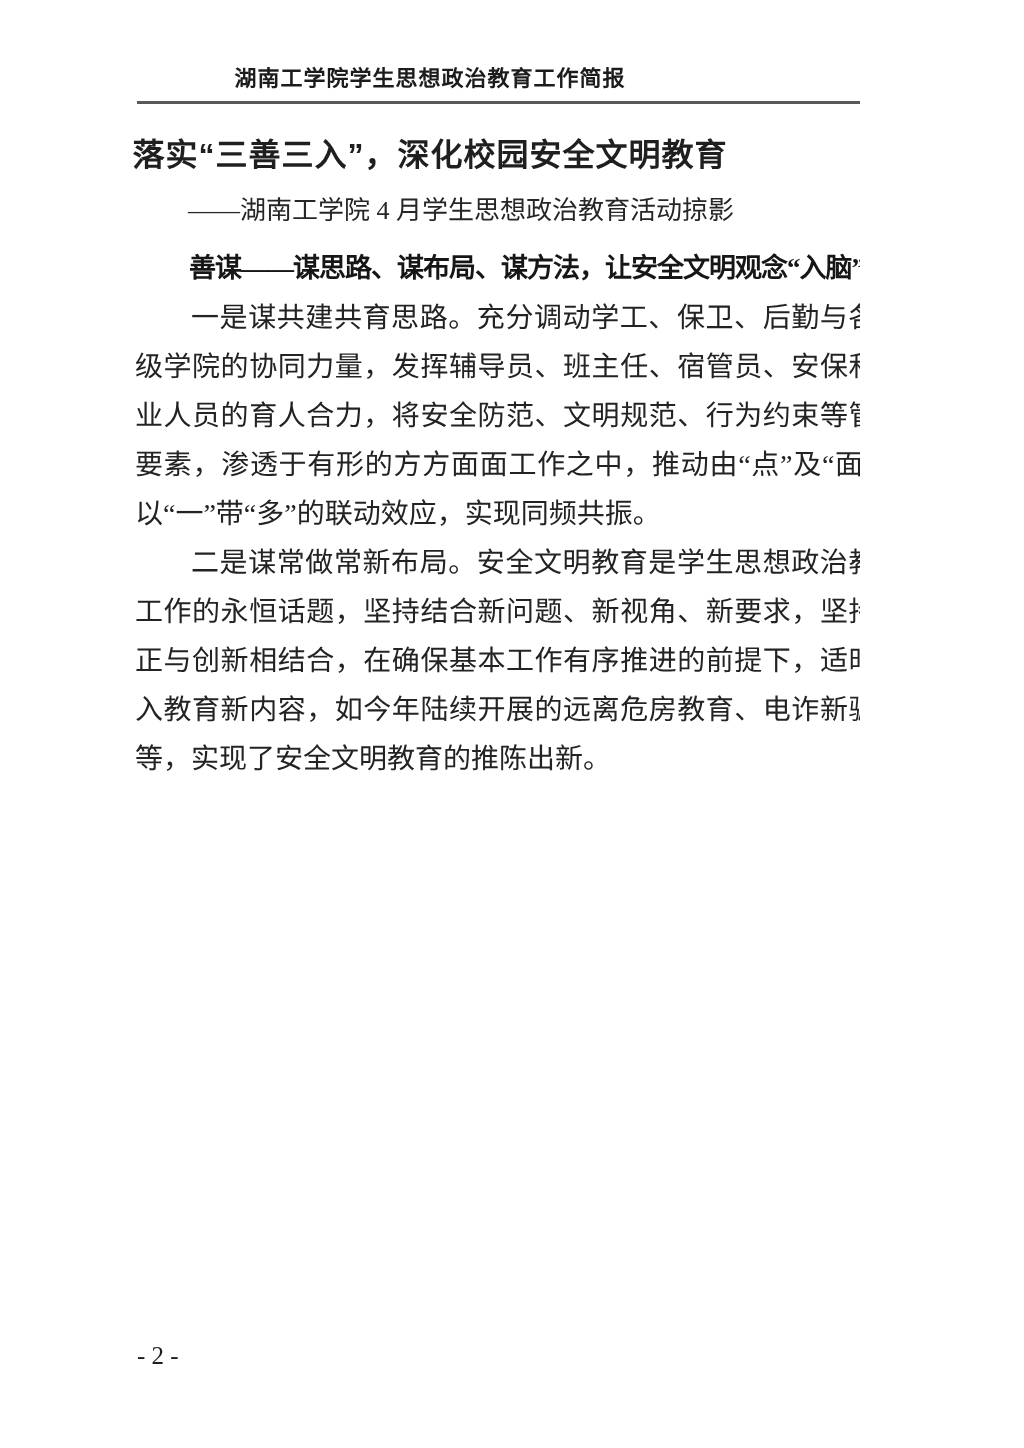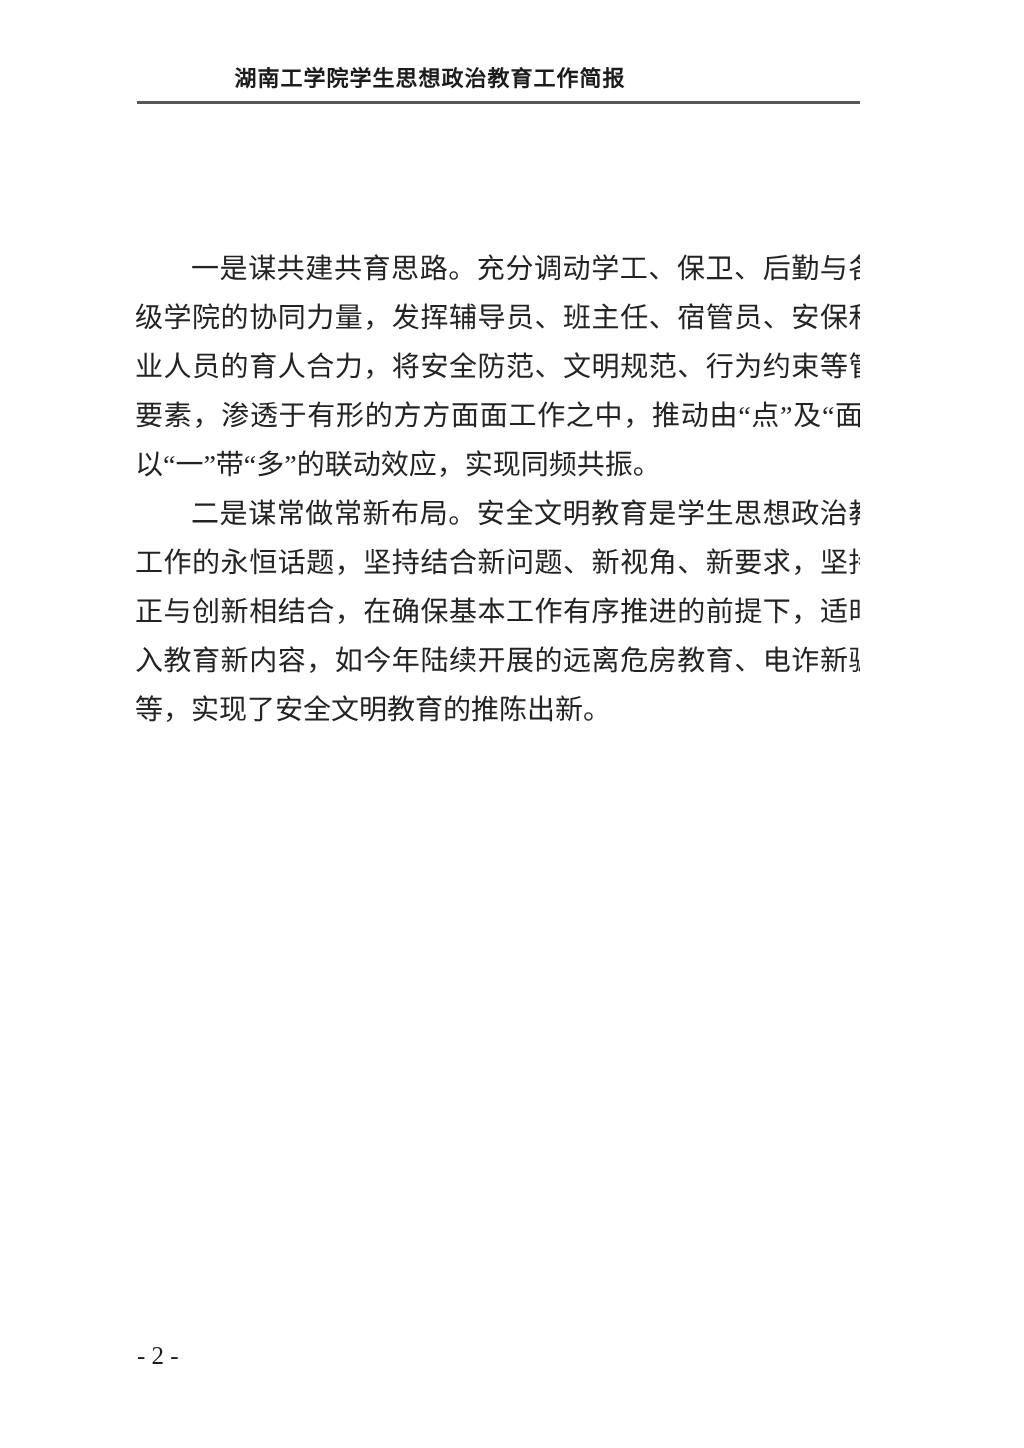--- a/index.html
+++ b/index.html
@@ -94,22 +94,25 @@
 </style>
 </head>
 <body>
 
 <div class="page">
 
   <div class="masthead">湖南工学院学生思想政治教育工作简报</div>
 
   <div class="masthead-rule"></div>
 
+  <h1 class="doc-title">落实“三善三入”，深化校园安全文明教育</h1>
 
+  <div class="doc-subtitle">——湖南工学院 4 月学生思想政治教育活动掠影</div>
 
   <div class="doc-body">
+      <p class="para heading">善谋——谋思路、谋布局、谋方法，让安全文明观念“入脑”</p>
       <p class="para">一是谋共建共育思路。充分调动学工、保卫、后勤与各二级学院的协同力量，发挥辅导员、班主任、宿管员、安保和物业人员的育人合力，将安全防范、文明规范、行为约束等管理要素，渗透于有形的方方面面工作之中，推动由“点”及“面”、以“一”带“多”的联动效应，实现同频共振。</p>
       <p class="para">二是谋常做常新布局。安全文明教育是学生思想政治教育工作的永恒话题，坚持结合新问题、新视角、新要求，坚持守正与创新相结合，在确保基本工作有序推进的前提下，适时引入教育新内容，如今年陆续开展的远离危房教育、电诈新骗局等，实现了安全文明教育的推陈出新。</p>
     </div>
 
   <div class="page-footer">- 2 -</div>
 
 </div>
 
 </body></html>

